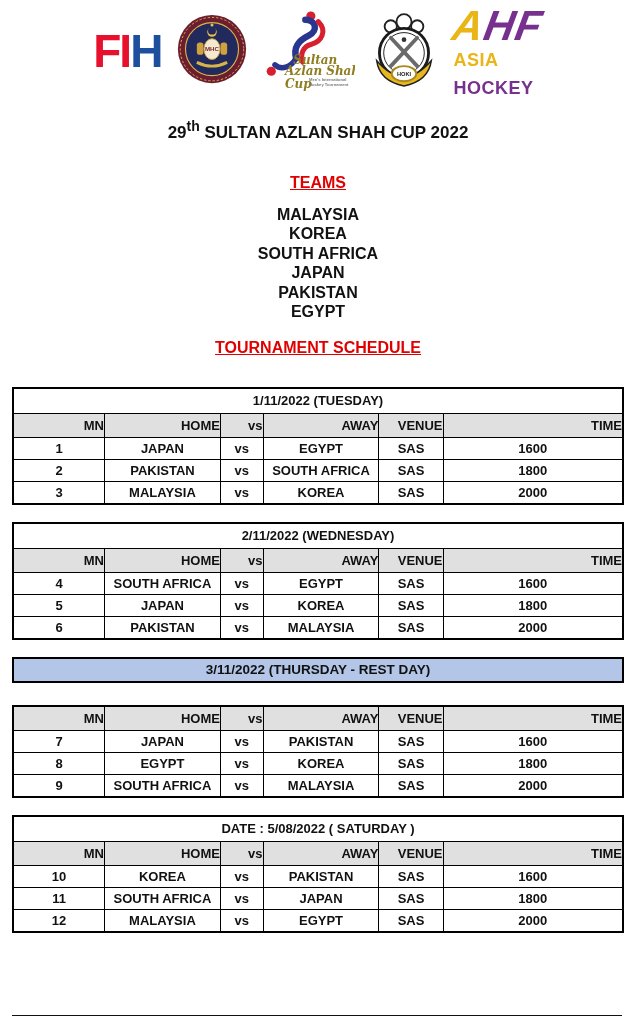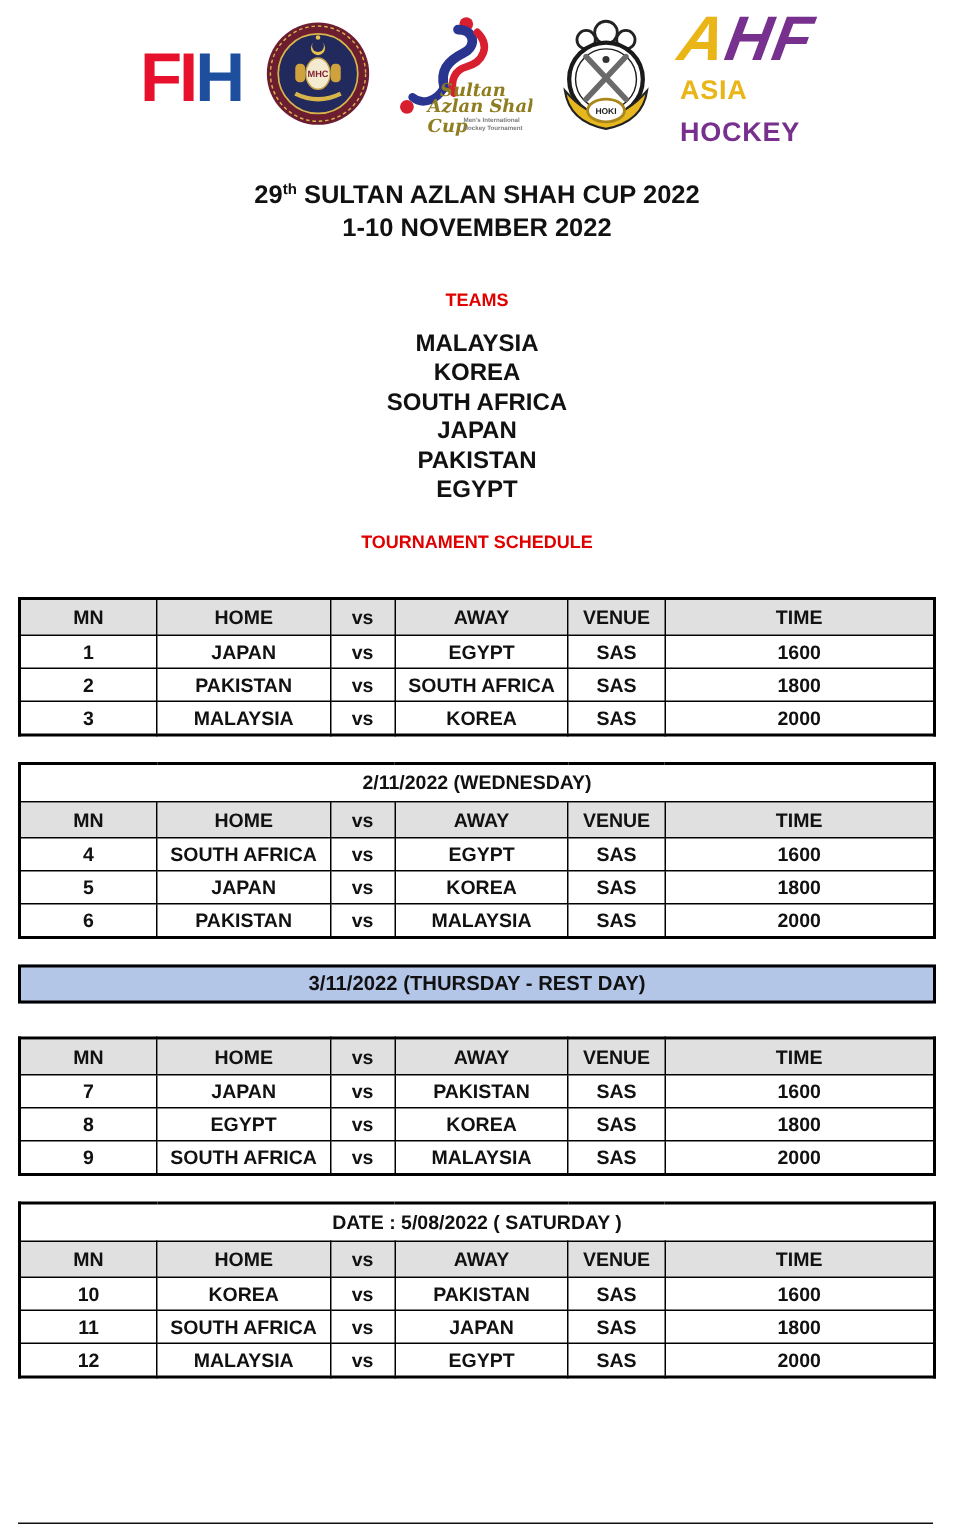--- a/index.html
+++ b/index.html
@@ -20,33 +20,33 @@
   .ahf-letters{font-size:42px;font-weight:900;font-style:italic;transform:skewX(-10deg);letter-spacing:1px;}
   .ahf-a{color:var(--ahf-gold,#e9b517);}
   .ahf-hf{color:var(--ahf-purple,#77308d);}
   .ahf-words{display:flex;gap:10px;font-size:18px;font-weight:900;margin-top:4px;letter-spacing:.5px;flex-direction:column;}
   .ahf-asia{color:var(--ahf-gold,#e9b517);}
   .ahf-hockey{color:var(--ahf-purple,#77308d);}
   .script-text{font-family:"DejaVu Serif", serif;font-style:italic;font-weight:bold;}
 
   
   .title-block{text-align:center;margin-top:20px;font-size:17px;line-height:21px;color:#111;}
-  .title-block sup{font-size:10px;}
-  .red-heading{color:var(--accent-red,#e00000);text-align:center;font-size:12px;}
+  .title-block sup{font-size:14px;}
+  .red-heading{color:var(--accent-red,#e00000);text-align:center;font-size:16px;text-decoration:underline;}
   .teams-heading{margin-top:31px;}
   .team-list{text-align:center;margin-top:13px;font-size:16px;line-height:19.5px;color:#111;}
   .schedule-heading{margin-top:17px;text-align:center;}
 
   
   .tables{padding:0 12px;}
   .tables-top{margin-top:30px;}
   .match-table{width:612px;border-collapse:collapse;table-layout:fixed;border:2px solid #000;margin:0 0 17px 0;background:#fff;}
   .match-table td,.match-table th{border:1px solid #000;text-align:center;font-weight:bold;font-size:13px;padding:0;color:#111;overflow:hidden;white-space:nowrap;}
   .date-cell{height:24px;}
-  .head-row th{height:23px;background:var(--table-header-bg,#e0e0e0);}
+  .head-row th{height:23px;background:var(--table-header-bg,#e0e0e0);text-align:right;}
   .body-rows td{height:21px;}
   .c-mn{width:15%;}.c-home{width:19%;}.c-vs{width:7%;}.c-away{width:19%;}.c-venue{width:10.5%;}.c-time{width:29.5%;}
 
   .rest-wrap{padding:0 12px;margin-top:16px;}
   .rest-day{box-sizing:border-box;width:612px;border:2px solid #000;background:var(--rest-day-bg,#b4c6e7);
     text-align:center;font-size:13.5px;height:26px;line-height:22px;margin:5px 0 22px 0;}
 
   .next-table-edge{position:absolute;left:12px;top:1015px;width:610px;height:3px;background:#111;}
 </style>
 </head>
@@ -107,21 +107,20 @@
       </div>
       <div class="ahf-words">
         <span class="ahf-asia">ASIA</span>
         <span class="ahf-hockey">HOCKEY</span>
       </div>
     </div>
   </div>
 
   <div class="title-block">
     <div><span>29</span><sup>th</sup><span> SULTAN AZLAN SHAH CUP 2022</span></div>
-    <div>1-10 NOVEMBER 2022</div>
   </div>
 
   <div class="red-heading teams-heading">TEAMS</div>
   <div class="team-list" id="team-list">
       <div>MALAYSIA</div>
       <div>KOREA</div>
       <div>SOUTH AFRICA</div>
       <div>JAPAN</div>
       <div>PAKISTAN</div>
       <div>EGYPT</div>
@@ -133,20 +132,23 @@
   <table class="match-table">
     <colgroup>
       <col class="c-mn">
           <col class="c-home">
           <col class="c-vs">
           <col class="c-away">
           <col class="c-venue">
           <col class="c-time">
     </colgroup>
     <thead>
+      <tr>
+        <td class="date-cell" colspan="6">1/11/2022 (TUESDAY)</td>
+      </tr>
       <tr class="head-row">
             <th>MN</th>
             <th>HOME</th>
             <th>vs</th>
             <th>AWAY</th>
             <th>VENUE</th>
             <th>TIME</th>
           </tr>
     </thead>
     <tbody class="body-rows">

